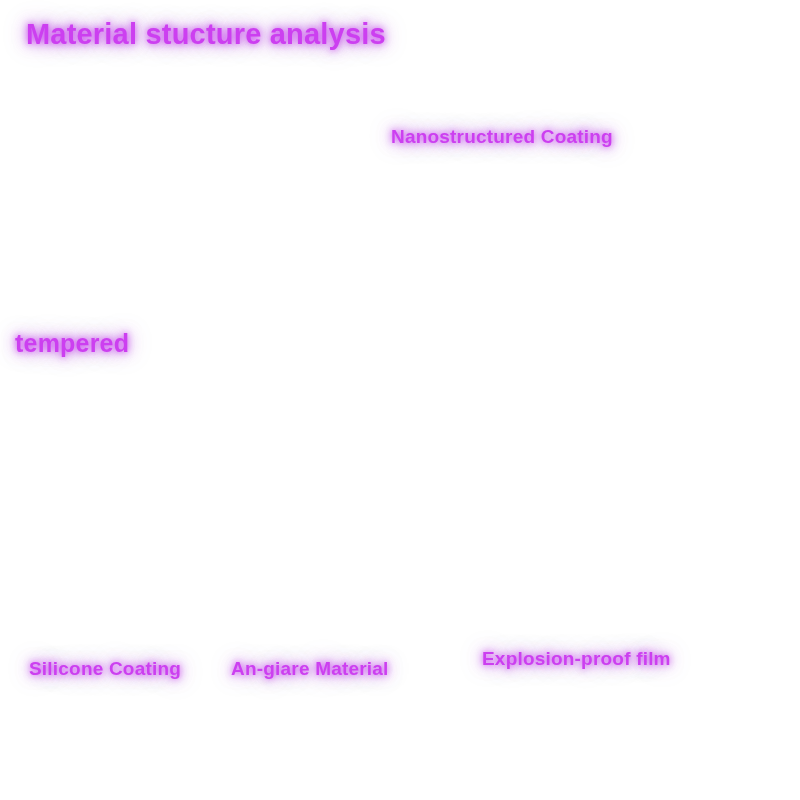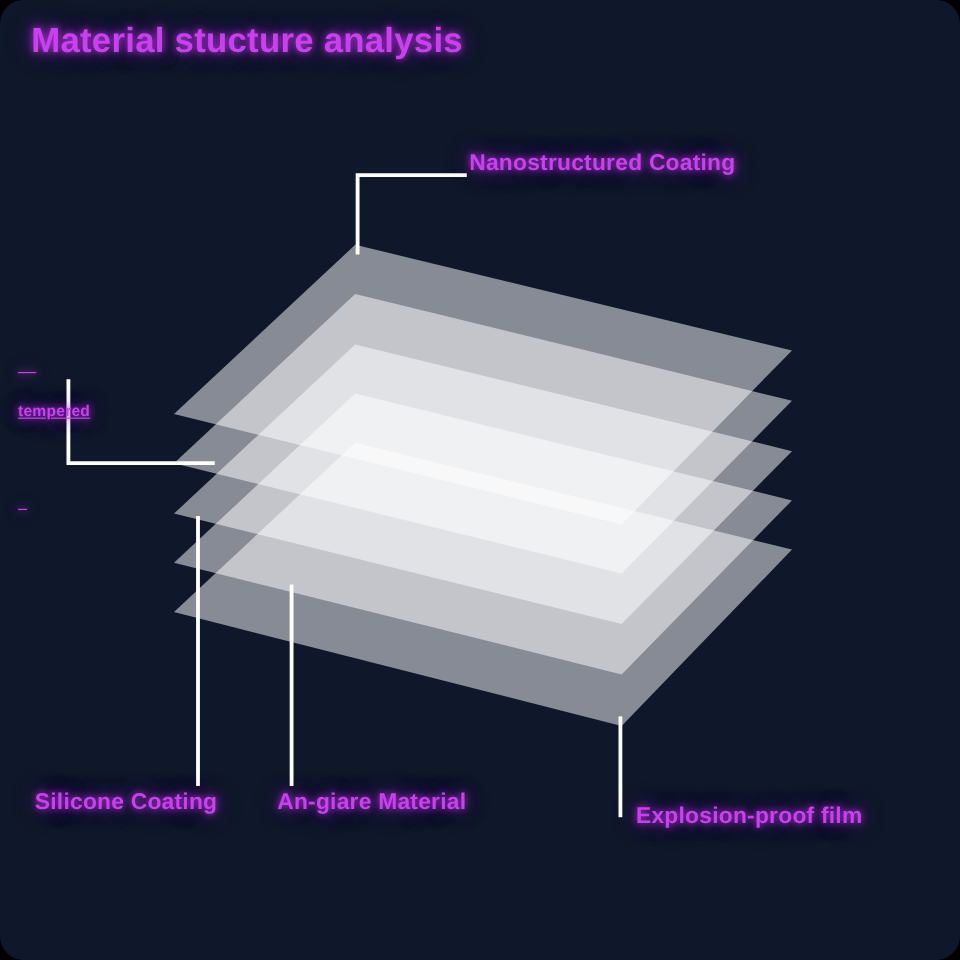--- a/index.html
+++ b/index.html
@@ -4,24 +4,23 @@
 <style>
   html, body {
     margin: 0;
     padding: 0;
     background: #000000;
   }
   #stage {
     position: relative;
     width: 800px;
     height: 800px;
-    background: #0f172a;
+    background: #ffffff;
     overflow: hidden;
     font-family: "Liberation Sans", sans-serif;
-    border-radius: 20px;
   }
   #diagram-svg {
     position: absolute;
     left: 0;
     top: 0;
     width: 800px;
     height: 800px;
   }
   .label {
     position: absolute;
@@ -41,40 +40,38 @@
     font-size: 29px;
   }
   #label-nano {
     left: 391px;
     top: 126px;
     font-size: 19px;
   }
   #label-tempered {
     left: 15px;
     top: 248px;
-    font-size: 13px;
+    font-size: 25px;
     line-height: 38px;
-    text-decoration: underline;
   }
   #label-silicone {
     left: 17px;
     top: 658px;
     font-size: 19px;
     padding-left: 12px;
   }
   #label-antiglare {
     left: 231px;
     top: 658px;
     font-size: 19px;
   }
   #label-explosion {
     left: 482px;
-    top: 670px;
+    top: 648px;
     font-size: 19px;
-    margin-left: 48px;
   }
 </style>
 </head>
 <body>
 
 <div id="stage">
 
   <svg id="diagram-svg" viewBox="0 0 800 800">
     <g>
       <polygon fill="#ffffff" fill-opacity="0.5" stroke="none" points="296,369 660,458 518,605 145,510"></polygon>

